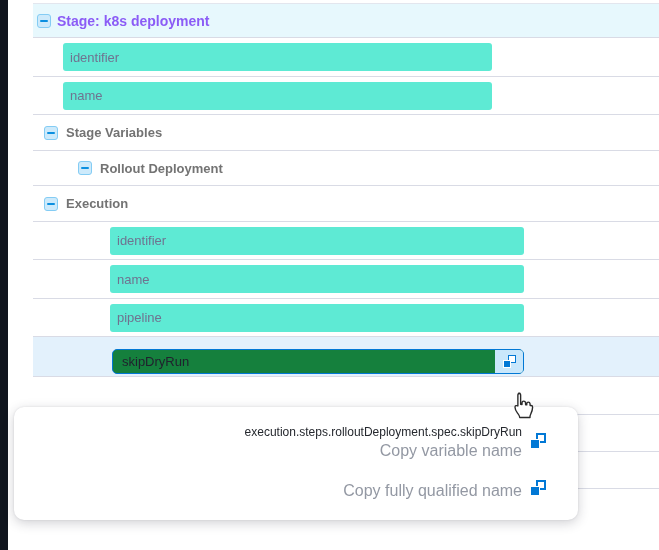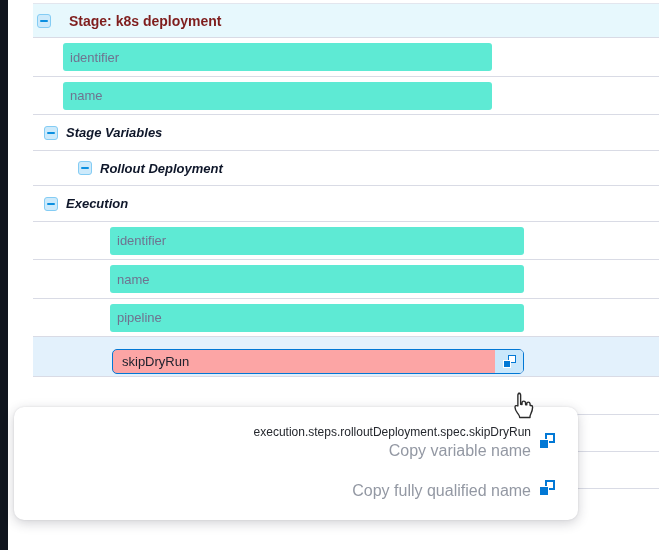--- a/index.html
+++ b/index.html
@@ -11,64 +11,64 @@
   .rail { position:absolute; left:0; top:0; width:8px; height:550px; background:#10151e; }
 
   .content { margin-left:8px; width:651px; }
   .topgap { height:3px; }
 
   
   .row { margin-left:25px; border-bottom:1px solid #d9dbe5; display:flex; align-items:center; }
   .row.noborder { border-bottom:none; }
 
   .stage-header { height:35px; background:#e7f8fd; border-top:1px solid #e3e6ee; padding-left:4px; }
-  .stage-title { font-size:14px; font-weight:700; color:#7f1d1d; margin-left:18px; }
+  .stage-title { font-size:14px; font-weight:700; color:#8b5cf6; margin-left:6px; }
 
   .section-row { padding-left:11px; }
   .section-row.lvl2 { padding-left:45px; }
-  .section-label { font-size:13px; font-weight:600; color:#0f172a; margin-left:8px;font-style:italic; }
+  .section-label { font-size:13px; font-weight:600; color:#737373; margin-left:8px; }
 
   .h36 { height:36px; } .h35 { height:35px; } .h38 { height:38px; } .h39 { height:39px; }
   .h40 { height:40px; } .h37 { height:37px; } .h23 { height:23px; overflow:hidden; }
 
   
   .minus { width:14px; height:14px; border-radius:3px; background:#cdeafb; border:1px solid #84ccf4;
            display:inline-flex; align-items:center; justify-content:center; flex:0 0 auto; }
   .minus i { display:block; width:8px; height:2px; background:#0b8fe0; border-radius:1px; }
 
   
   .field { height:28px; border-radius:3px; background:#5eead4; display:flex; align-items:center;
            padding-left:7px; font-size:13px; color:#6f7390; }
   .field.lvl1 { margin-left:30px; width:429px; }
   .field.lvl2 { margin-left:77px; width:414px; }
   .bottomfield { margin-top:5px; height:28px; }
 
   
   .active-row { background:#e3f1fc; align-items:flex-end; }
   .var-input { position:relative; z-index:6; margin-left:79px; margin-bottom:2px; width:412px; height:25px;
-               background:#fca5a5; border:1.5px solid #0278d5; border-radius:5px;
+               background:#15803d; border:1.5px solid #0278d5; border-radius:5px;
                display:flex; align-items:center; }
   .var-input input { border:none; outline:none; background:transparent; flex:1 1 auto; height:100%;
                      padding-left:9px; font-size:13px; color:#20222e; font-family:"Liberation Sans", sans-serif; }
   .copy-btn { width:28px; align-self:stretch; margin-left:auto; background:#c9e7fb;
               border-radius:0 3.5px 3.5px 0; display:flex; align-items:center; justify-content:center; }
 
   
   .copy-ic { position:relative; width:16px; height:16px; flex:0 0 auto; }
   .copy-ic .back { position:absolute; top:0; right:0; width:10px; height:10px; border:2px solid #0278d5; background:#fff; }
   .copy-ic .front { position:absolute; bottom:0; left:0; width:10px; height:10px; background:#0278d5; border:1px solid #fff; }
   .copy-ic.small { width:13px; height:13px; }
   .copy-ic.small .back { width:8px; height:8px; border-width:1.5px; }
   .copy-ic.small .front { width:8px; height:8px; }
 
   
   .popover { position:absolute; left:14px; top:407px; width:564px; height:113px; z-index:5;
              background:#fff; border-radius:10px;
              box-shadow:0 3px 12px rgba(40,41,61,.22), 0 0 2px rgba(40,41,61,.12);
-             padding:12px 23px 0 14px; display:flex; flex-direction:column; }
+             padding:12px 32px 0 14px; display:flex; flex-direction:column; }
   .pop-item { display:flex; align-items:center; justify-content:flex-end; gap:8px; height:44px; cursor:pointer; }
   .pop-item + .pop-item { margin-top:3px; }
   .pop-text { text-align:right; white-space:nowrap; }
   .pop-value { font-size:12px; color:#25282e; line-height:15px; }
   .pop-caption { font-size:16px; color:#9398a3; line-height:13px; margin-top:4px; }
 
   
   .cursor { position:absolute; left:508px; top:390px; z-index:10; pointer-events:none; }
 </style>
 </head>

